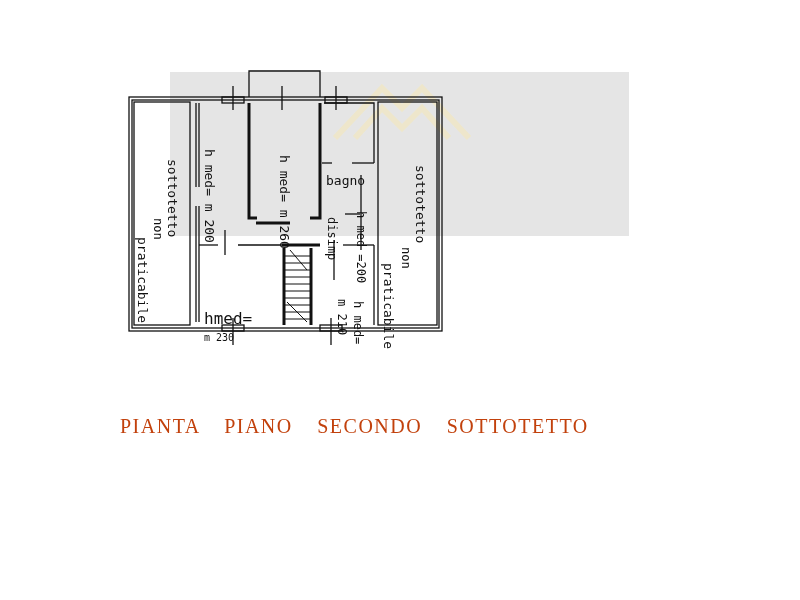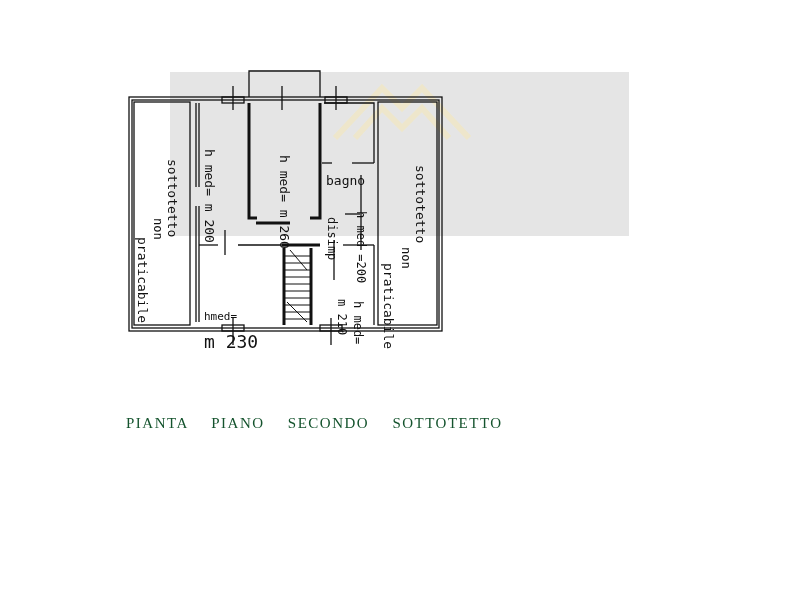--- a/index.html
+++ b/index.html
@@ -2,21 +2,21 @@
 <html><head>
 <meta charset="utf-8">
 <style>
   html, body { margin:0; padding:0; background:#ffffff; }
   body { width:800px; height:600px; position:relative; overflow:hidden; font-family:"DejaVu Sans", sans-serif; }
   .plan { position:absolute; left:0; top:0; width:800px; height:600px; }
   .watermark-band { position:absolute; left:170px; top:72px; width:459px; height:164px; background:#dcdcdc; opacity:0.75; }
   .watermark-text { position:absolute; left:196px; top:166px; font-family:"DejaVu Sans", sans-serif; font-size:56px; color:#ffffff; letter-spacing:1px; opacity:0.95; }
   .lbl { position:absolute; font-family:"DejaVu Sans Mono", monospace; color:#111; font-size:12px; white-space:nowrap; line-height:1;margin-top:43px; }
   .vert { writing-mode:vertical-rl; }
-  .caption { position:absolute; left:126px; top:415px; font-family:"Liberation Serif", serif; font-size:15px; color:#14532d; letter-spacing:1.5px; word-spacing:18px; }
+  .caption { position:absolute; left:120px; top:415px; font-family:"Liberation Serif", serif; font-size:20px; color:#c2410c; letter-spacing:1.5px; word-spacing:18px; }
 </style>
 </head>
 <body>
 
 <div class="plan">
   <div class="watermark-band"></div>
 
   <svg width="800" height="600" style="position:absolute;left:0;top:0">
 
     <g fill="none" stroke="#efe7c9" stroke-width="6" opacity="0.9">
@@ -101,20 +101,20 @@
   <div class="lbl vert" style="left:278px;top:112px;font-size:13px;">h med= m 260</div>
   <div class="lbl" style="left:326px;top:131px;font-size:13px;">bagno</div>
 
   <div class="lbl vert" style="left:355px;top:168px;font-size:12px;">h med =200</div>
   <div class="lbl vert" style="left:326px;top:174px;font-size:12px;">disimp</div>
 
   <div class="lbl vert" style="left:414px;top:122px;font-size:13px;">sottotetto</div>
   <div class="lbl vert" style="left:400px;top:204px;">non</div>
   <div class="lbl vert" style="left:382px;top:220px;font-size:13px;">praticabile</div>
 
-  <div class="lbl" style="left:204px;top:268px;font-size:11px;">hmed=</div>
-  <div class="lbl" style="left:204px;top:290px;font-size:18px;">m 230</div>
+  <div class="lbl" style="left:204px;top:268px;font-size:16px;">hmed=</div>
+  <div class="lbl" style="left:204px;top:290px;font-size:10px;">m 230</div>
 
   <div class="lbl vert" style="left:352px;top:258px;font-size:12px;">h med=</div>
   <div class="lbl vert" style="left:336px;top:256px;font-size:12px;">m 210</div>
 
   <div class="caption">PIANTA PIANO SECONDO SOTTOTETTO</div>
 </div>
 
 </body></html>

